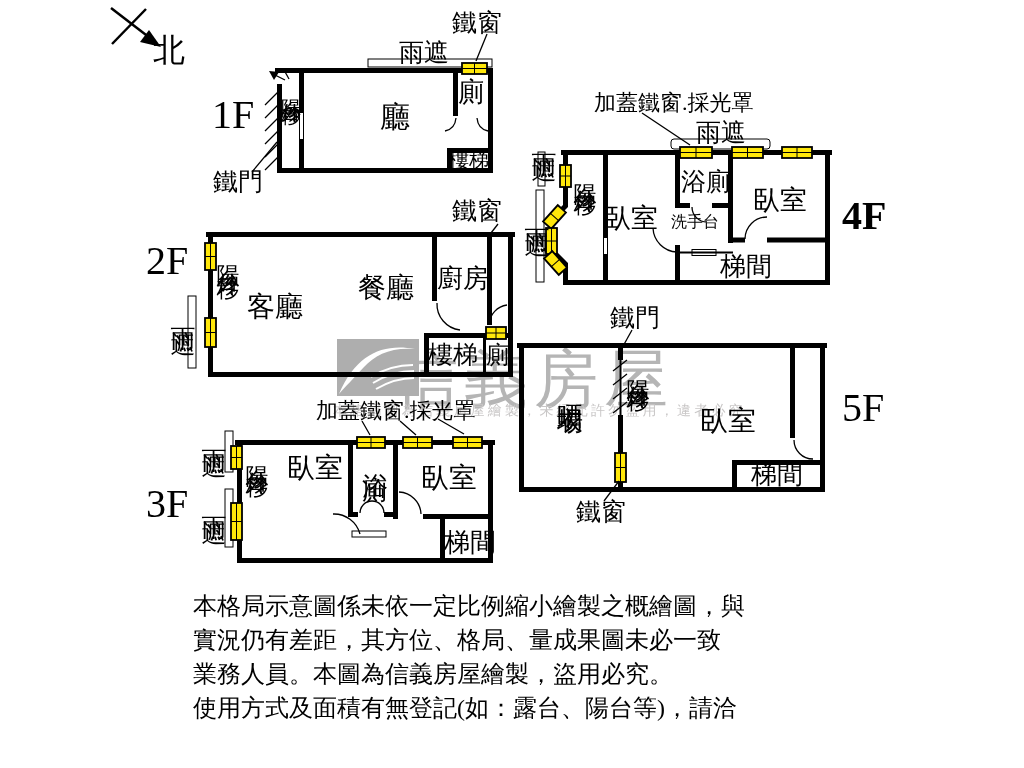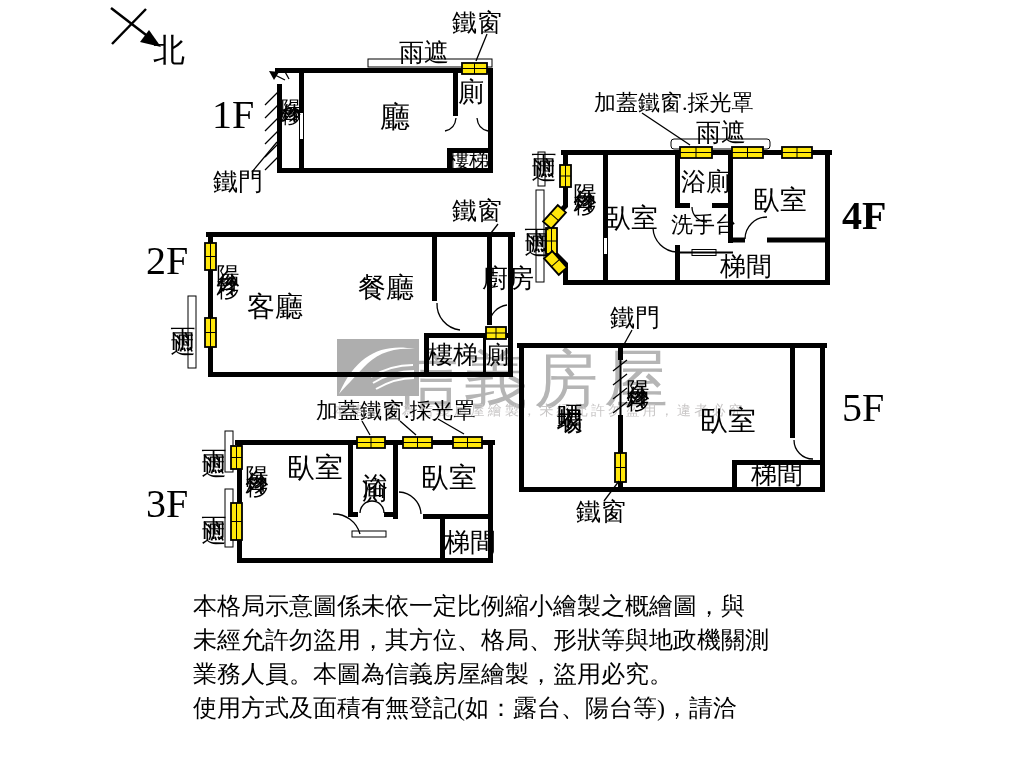--- a/index.html
+++ b/index.html
@@ -230,21 +230,21 @@
   <div class="lbl" style="left:380px;top:102px;font-size:30px;">廳</div>
   <div class="lbl" style="left:458px;top:79px;font-size:27px;">廁</div>
   <div class="lbl" style="left:449px;top:150px;font-size:20px;">樓梯</div>
 
   <div class="lbl floor-tag" style="left:146px;top:241px;">2F</div>
   <div class="lbl" style="left:452px;top:198px;font-size:25px;">鐵窗</div>
   <div class="lbl v" style="left:216px;top:247px;font-size:23px;letter-spacing:4px;">陽台外移</div>
   <div class="lbl v" style="left:170px;top:308px;font-size:25px;letter-spacing:2px;">雨遮</div>
   <div class="lbl" style="left:247px;top:293px;font-size:28px;text-align:right;">客廳</div>
   <div class="lbl" style="left:358px;top:274px;font-size:28px;">餐廳</div>
-  <div class="lbl" style="left:437px;top:266px;font-size:26px;padding-left:45px;">廚房</div>
+  <div class="lbl" style="left:437px;top:266px;font-size:26px;">廚房</div>
   <div class="lbl" style="left:428px;top:342px;font-size:25px;">樓梯</div>
   <div class="lbl" style="left:486px;top:343px;font-size:24px;">廁</div>
 
   <div class="lbl floor-tag" style="left:146px;top:484px;">3F</div>
   <div class="lbl" style="left:316px;top:400px;font-size:22px;">加蓋鐵窗.採光罩</div>
   <div class="lbl v" style="left:201px;top:430px;font-size:25px;letter-spacing:2px;">雨遮</div>
   <div class="lbl v" style="left:201px;top:497px;font-size:25px;letter-spacing:2px;">雨遮</div>
   <div class="lbl v" style="left:245px;top:448px;font-size:23px;letter-spacing:3px;">陽台外移</div>
   <div class="lbl" style="left:287px;top:454px;font-size:28px;">臥室</div>
   <div class="lbl v" style="left:361px;top:452px;font-size:26px;letter-spacing:2px;">浴廁</div>
@@ -252,32 +252,32 @@
   <div class="lbl" style="left:444px;top:530px;font-size:26px;">梯間</div>
 
   <div class="lbl floor-tag" style="left:842px;top:196px;font-weight:bold;">4F</div>
   <div class="lbl" style="left:594px;top:92px;font-size:22px;">加蓋鐵窗.採光罩</div>
   <div class="lbl" style="left:696px;top:120px;font-size:25px;">雨遮</div>
   <div class="lbl v" style="left:531px;top:134px;font-size:25px;letter-spacing:2px;">雨遮</div>
   <div class="lbl v" style="left:524px;top:209px;font-size:25px;letter-spacing:2px;">雨遮</div>
   <div class="lbl v" style="left:573px;top:166px;font-size:23px;letter-spacing:3px;">陽台外移</div>
   <div class="lbl" style="left:604px;top:205px;font-size:27px;">臥室</div>
   <div class="lbl" style="left:681px;top:169px;font-size:25px;">浴廁</div>
-  <div class="lbl" style="left:671px;top:214px;font-size:22px;">洗手台</div>
+  <div class="lbl" style="left:671px;top:214px;font-size:16px;">洗手台</div>
   <div class="lbl" style="left:753px;top:187px;font-size:27px;">臥室</div>
   <div class="lbl" style="left:720px;top:254px;font-size:26px;">梯間</div>
 
   <div class="lbl floor-tag" style="left:842px;top:388px;">5F</div>
   <div class="lbl" style="left:610px;top:305px;font-size:25px;">鐵門</div>
   <div class="lbl v" style="left:556px;top:384px;font-size:26px;letter-spacing:2px;">晒衣場</div>
   <div class="lbl v" style="left:626px;top:362px;font-size:23px;letter-spacing:3px;">陽台外移</div>
   <div class="lbl" style="left:700px;top:407px;font-size:28px;">臥室</div>
   <div class="lbl" style="left:751px;top:462px;font-size:26px;">梯間</div>
   <div class="lbl" style="left:576px;top:499px;font-size:25px;">鐵窗</div>
 
   <div id="disclaimer">
     <div>本格局示意圖係未依一定比例縮小繪製之概繪圖，與</div>
-    <div>未經允許勿盜用，其方位、格局、形狀等與地政機關測</div>
+    <div>實況仍有差距，其方位、格局、量成果圖未必一致</div>
     <div>業務人員。本圖為信義房屋繪製，盜用必究。</div>
     <div>使用方式及面積有無登記(如：露台、陽台等)，請洽</div>
   </div>
 
 </div>
 
 </body></html>

